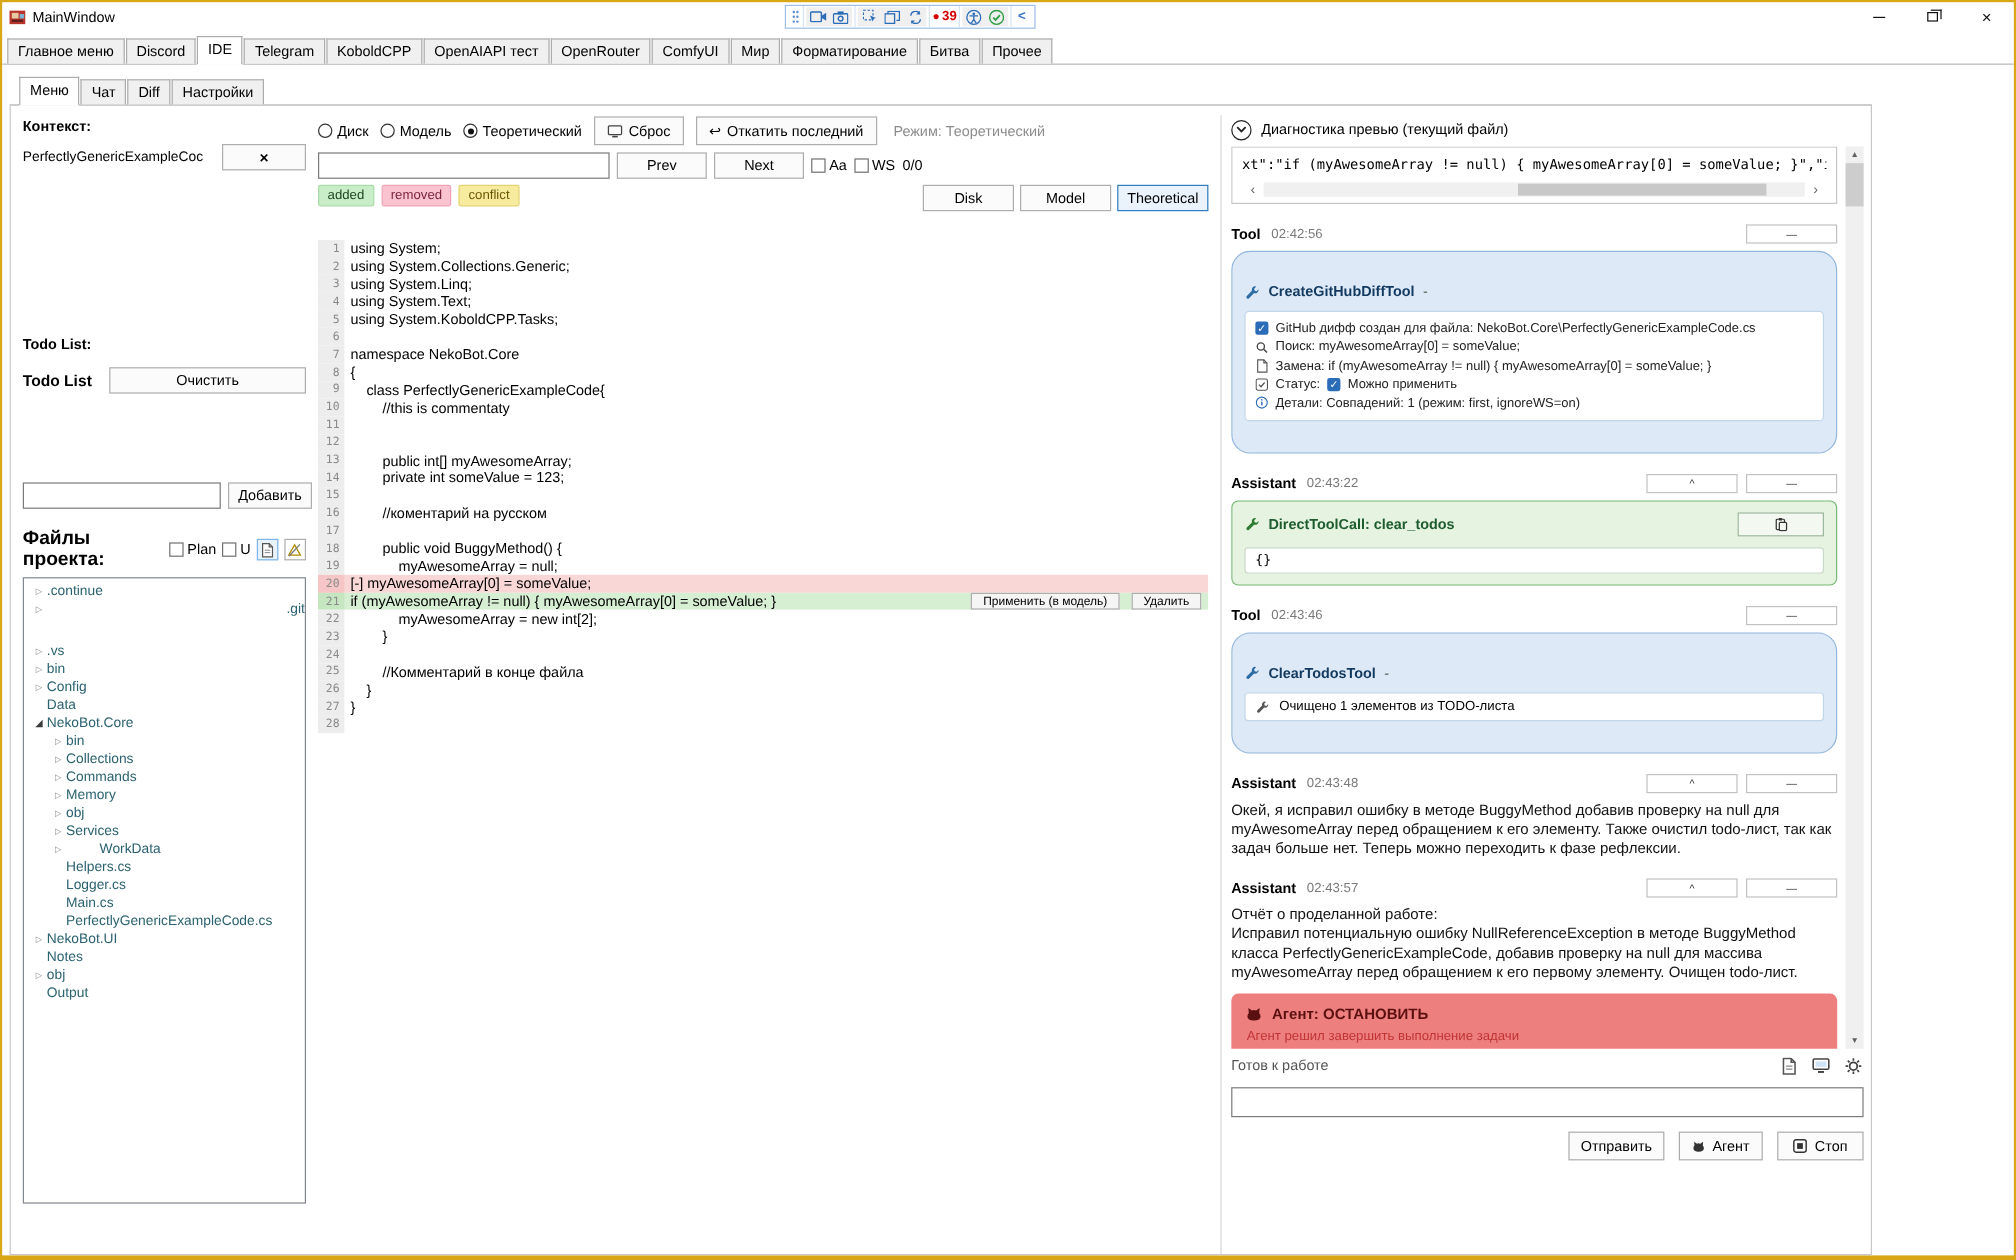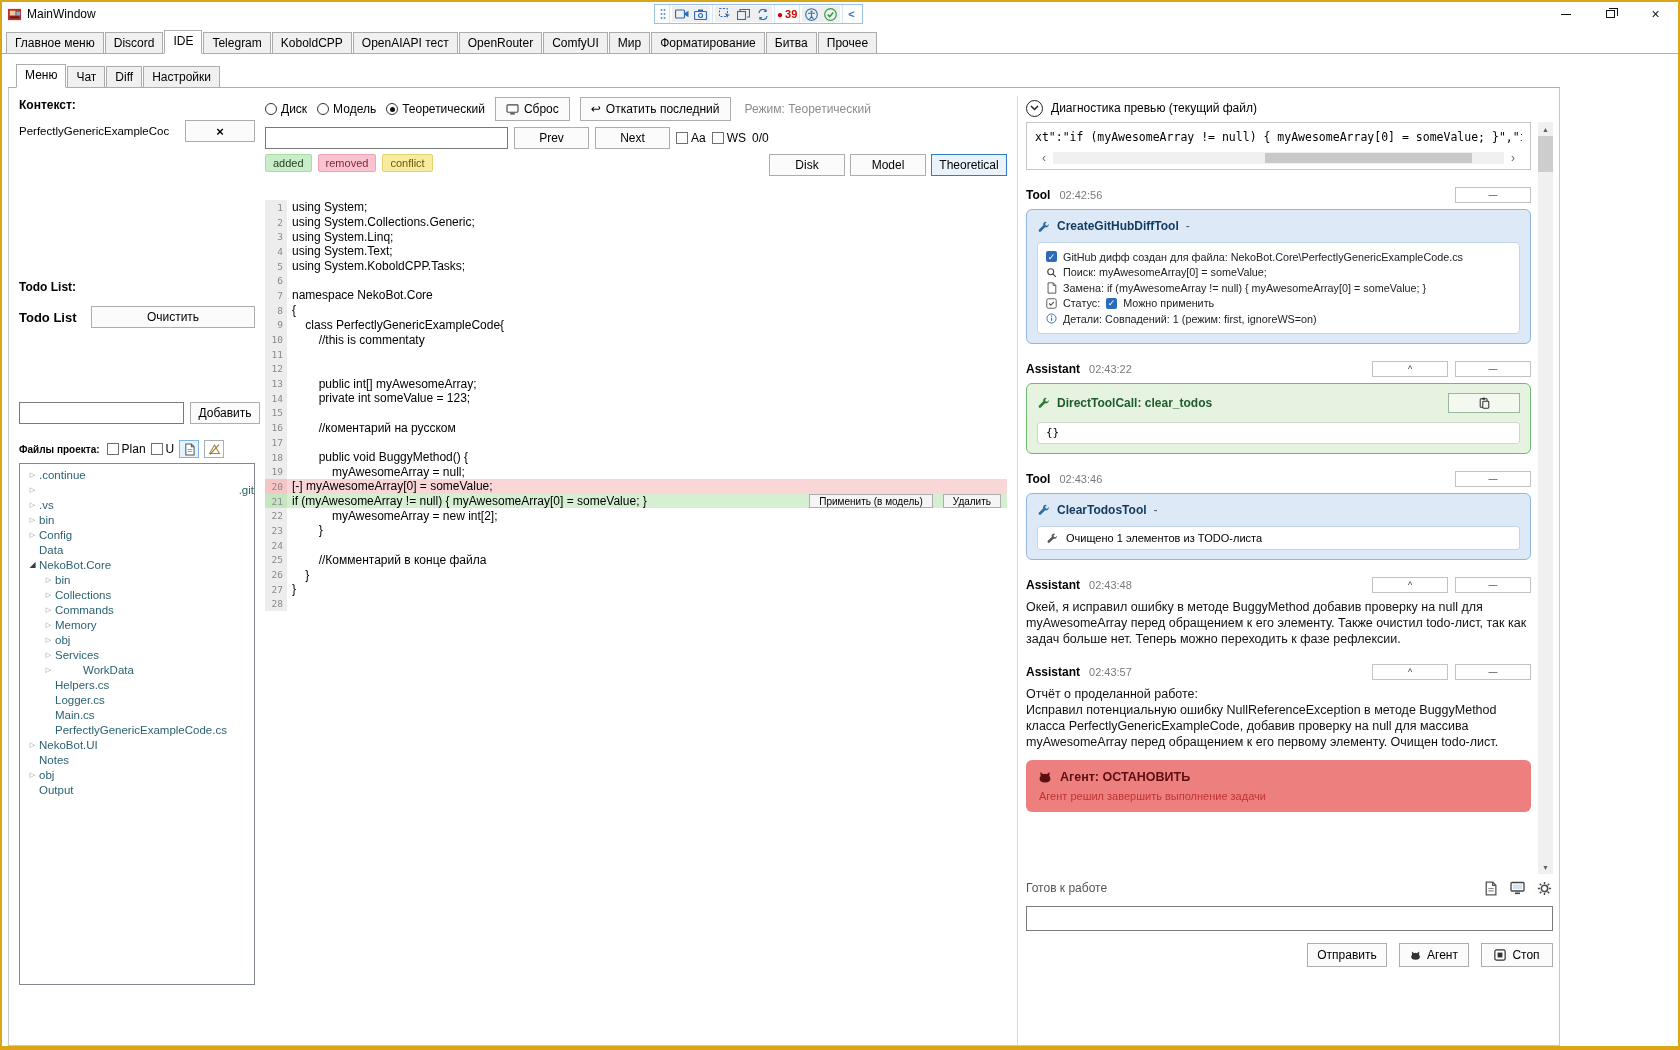--- a/index.html
+++ b/index.html
@@ -41,21 +41,21 @@
 .x-btn{width:70px;font-weight:bold;font-size:13px}
 .ctx-spacer{height:128px}
 .todo-row{display:flex;align-items:center;justify-content:space-between;margin:4px 0 10px}
 .todo-title{font-weight:bold;font-size:13px}
 .clear-btn{width:164px}
 .todo-listbox{height:54px;margin-bottom:10px}
 .add-row{display:flex;gap:6px;margin-bottom:16px}
 .add-row input{flex:1;height:22px;border:1px solid #7a7a7a;padding:0 4px;font-size:12px;outline:none}
 .add-btn{width:70px}
 .files-row{display:flex;align-items:center;gap:5px;margin-bottom:5px}
-.files-label{font-weight:bold;font-size:10px;margin-right:2px}
+.files-label{font-weight:bold;font-size:16px;margin-right:2px}
 .chk{display:flex;align-items:center;gap:3px;font-size:12px;cursor:default}
 .chk .box{width:12px;height:12px;border:1px solid #707070;background:#fff;flex:none}
 .icon-toggle{width:20px;height:18px;border:1px solid #adadad;background:#fff;display:flex;align-items:center;justify-content:center;padding:0}
 .icon-toggle.lit{background:#e8f2fb;border-color:#7eb4ea}
 .tree-box{border:1px solid #828790;background:#fff;height:522px;overflow:hidden;padding-top:3px}
 .tree-row{display:flex;align-items:center;height:15px;font-size:11.5px;color:#2b6270;white-space:nowrap;cursor:default}
 .tw{width:13px;flex:none;text-align:center;font-size:7px;color:#8a8a8a}
 .tw.expanded{color:#3d3d3d;font-size:8px}
 
 .ed-row1{display:flex;align-items:center;gap:10px;height:26px;margin-bottom:4px}
@@ -102,21 +102,21 @@
 .hscroll{display:flex;align-items:center;height:14px}
 .h-arrow{width:18px;color:#666;font-size:12px;text-align:center;line-height:12px}
 .h-track{flex:1;background:#f0f0f0;height:12px;position:relative}
 .h-thumb{position:absolute;left:47%;width:46%;top:1px;height:10px;background:#c8c8c8}
 .card{margin-bottom:16px}
 .card-hdr{display:flex;align-items:center;gap:9px;height:18px;margin-bottom:5px}
 .role{font-weight:bold;font-size:12px}
 .time{font-size:11px;color:#7a7a7a}
 .hdr-btns{margin-left:auto;display:flex;gap:7px}
 .flat-btn{width:76px;height:16px;border:1px solid #c2c2c2;background:#fff;font-size:9px;display:flex;align-items:center;justify-content:center;color:#333;padding:0}
-.tool-box{border:1px solid #93b6dc;background:#dde9f6;border-radius:6px;padding:9px 10px}
+.tool-box{border:1px solid #93b6dc;background:#dde9f6;border-radius:16px;padding:26px 10px}
 .tbx-hdr{display:flex;align-items:center;gap:7px;margin-bottom:9px}
 .tbx-title{font-weight:bold;font-size:12px;color:#12395f}
 .tbx-dash{color:#555;font-size:12px}
 .tool-lines{background:#fff;border:1px solid #c3d5e9;border-radius:4px;padding:6px 8px;font-family:"DejaVu Sans Mono",monospace;font-size:10.8px;color:#222}
 .tline{display:flex;align-items:center;gap:6px;min-height:15.5px;white-space:nowrap;overflow:hidden}
 .mini-check{width:11px;height:11px;background:#2b6cb8;border-radius:2px;color:#fff;font-size:9px;display:flex;align-items:center;justify-content:center;flex:none;font-family:"Liberation Sans",sans-serif}
 .green-box{border:1px solid #72b872;background:#e6f3e1;border-radius:6px;padding:9px 10px}
 .gbx-hdr{display:flex;align-items:center;gap:7px;margin-bottom:9px}
 .gbx-title{font-weight:bold;font-size:12px;color:#1d5c2d}
 .gbx-btn{margin-left:auto;width:72px;height:20px;border:1px solid #9cb89c;background:#f3f8f1;display:flex;align-items:center;justify-content:center;padding:0}
@@ -310,21 +310,21 @@
 
             <div class="tree-box">
                 <div class="tree-row" style="padding-left: 6px;">
                   <span class="tw collapsed">▷</span>
                   <span>.continue</span>
                 </div>
                 <div class="tree-row" style="padding-left: 6px; justify-content: space-between;">
                   <span class="tw collapsed">▷</span>
                   <span>.git</span>
                 </div>
-                <div class="tree-row" style="padding-left: 6px;">
+                <div class="tree-row" style="padding-left: 6px; margin-top: 20px;">
                   <span class="tw collapsed">▷</span>
                   <span>.vs</span>
                 </div>
                 <div class="tree-row" style="padding-left: 6px;">
                   <span class="tw collapsed">▷</span>
                   <span>bin</span>
                 </div>
                 <div class="tree-row" style="padding-left: 6px;">
                   <span class="tw collapsed">▷</span>
                   <span>Config</span>

